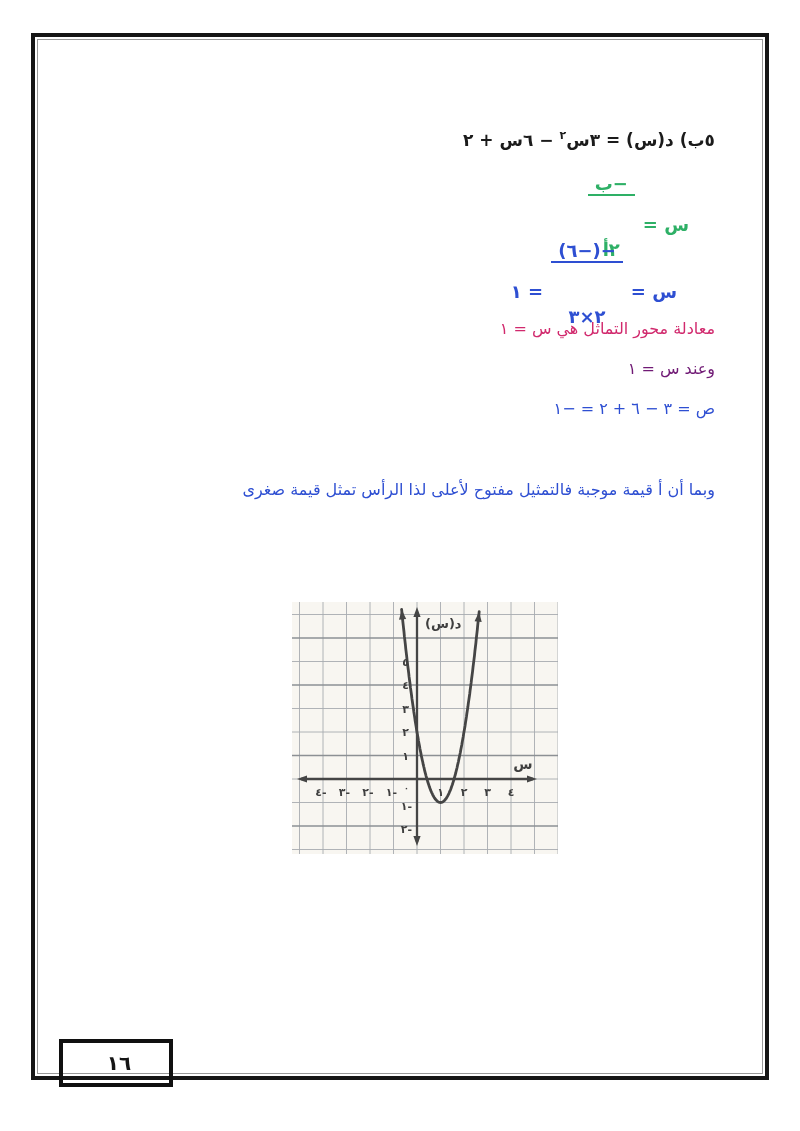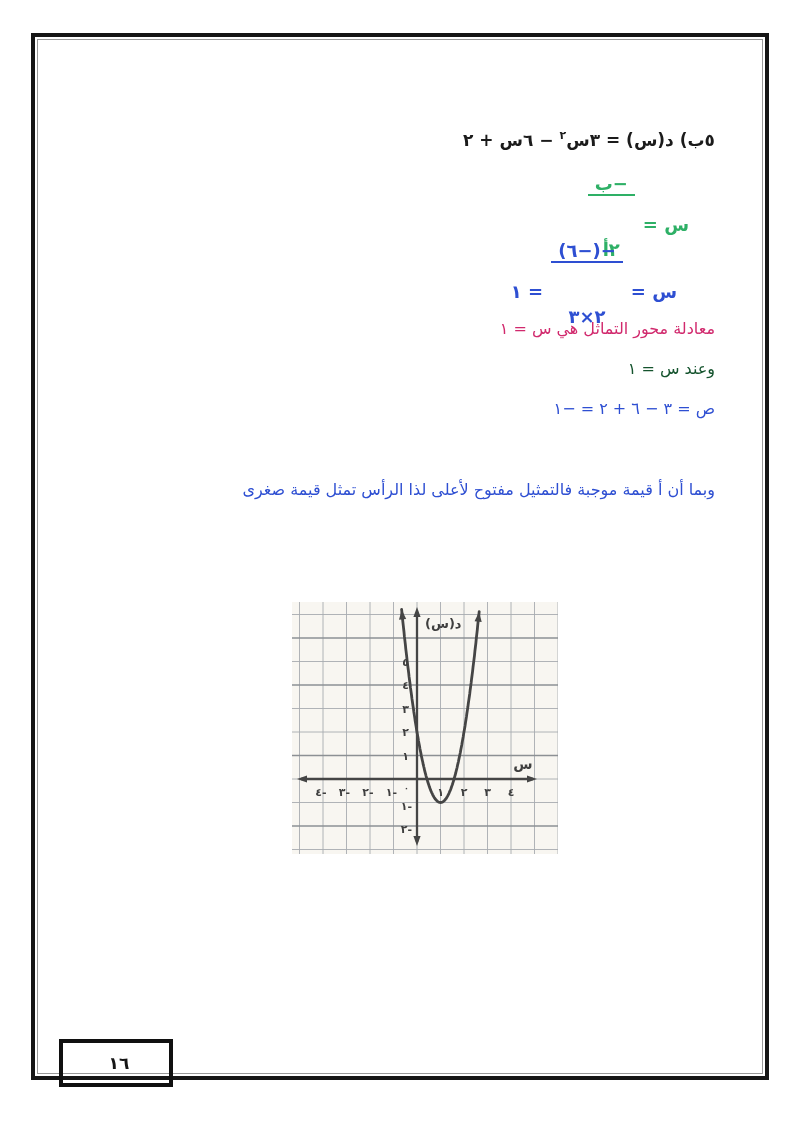--- a/index.html
+++ b/index.html
@@ -30,21 +30,21 @@
   .frac .num{padding:0 7px;border-bottom:2px solid currentColor;}
   .frac .den{padding:16px 7px;margin-top:27px;}
   .content-line{right:50px;font-size:16px;font-weight:400;}
   .l0{top:282px;} .l1{top:322px;} .l2{top:362px;}
   .l3{top:402px;} .l4{top:443px;} .l5{top:482px;}
   .graph-wrap{left:257px;top:565px;width:266px;height:252px;}
   svg text{font-family:"DejaVu Sans",sans-serif;fill:#3f3f3f;font-weight:600;}
   .page-num-box{
     left:24px;top:1002px;width:100px;height:40px;border:4px solid #101010;
     box-sizing:content-box;display:flex;align-items:center;justify-content:center;
-    font-size:17px;font-weight:700;color:#151515;letter-spacing:10px;
+    font-size:20px;font-weight:700;color:#151515;letter-spacing:10px;
     padding-left:6px;
   }
 </style>
 </head>
 <body>
 
 <div class="frame">
   <div class="frame-inner-line"></div>
 
   <div class="abs ar eq1" style="color: rgb(27, 27, 27);">
@@ -62,21 +62,21 @@
   <div class="abs eqrow eq-blue" style="color: rgb(46, 79, 210);">
     <span>س =</span>
     <span class="frac">
       <span class="num ar">−(−٦)</span>
       <span class="den ar">٢×٣</span>
     </span>
     <span>= ١</span>
   </div>
 
   <div class="abs ar content-line l0" style="color: rgb(209, 41, 109);">معادلة محور التماثل هي س = ١</div>
-  <div class="abs ar content-line l1" style="color: #14532d;">وعند س = ١</div>
+  <div class="abs ar content-line l1" style="color: #701a75;">وعند س = ١</div>
   <div class="abs ar content-line l2" style="color: rgb(46, 79, 210);">ص = ٣ − ٦ + ٢ = −١</div>
   <div class="abs ar content-line l4" style="color: rgb(46, 79, 210);">وبما أن أ قيمة موجبة فالتمثيل مفتوح لأعلى لذا الرأس تمثل قيمة صغرى</div>
 
   <div class="abs graph-wrap">
     <svg width="266" height="252" viewBox="0 0 266 252" xmlns="http://www.w3.org/2000/svg">
         <rect x="0" y="0" width="266" height="252" fill="#f8f6f1"></rect>
         <line x1="7.5" y1="0" x2="7.5" y2="252" stroke="#a7abb0" stroke-width="0.9"></line>
         <line x1="31" y1="0" x2="31" y2="252" stroke="#a7abb0" stroke-width="0.9"></line>
         <line x1="54.5" y1="0" x2="54.5" y2="252" stroke="#a7abb0" stroke-width="0.9"></line>
         <line x1="78" y1="0" x2="78" y2="252" stroke="#a7abb0" stroke-width="0.9"></line>

